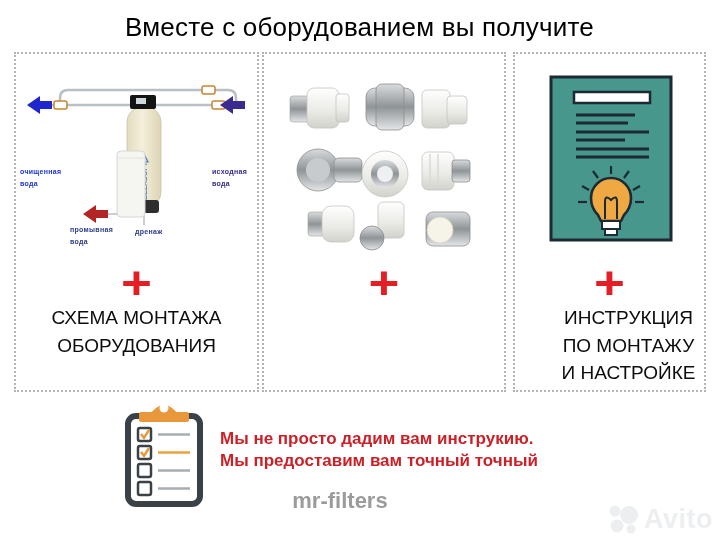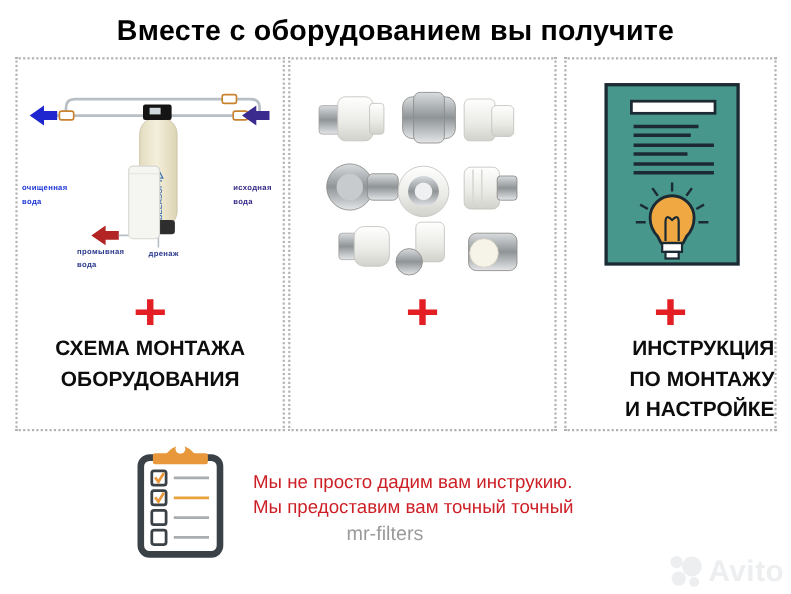--- a/index.html
+++ b/index.html
@@ -1,43 +1,43 @@
 <!DOCTYPE html>
 <html><head>
 <meta charset="utf-8">
 <style>
   html,body{margin:0;padding:0;background:#fff;}
   #stage{position:relative;width:719px;height:540px;background:#fff;overflow:hidden;
          font-family:"Liberation Sans",sans-serif;}
   .title{position:absolute;top:12px;left:0;width:719px;text-align:center;
-         font-size:26px;font-weight:bold;color:#000;letter-spacing:0.2px;}
+         font-size:26px;font-weight:normal;color:#000;letter-spacing:0.2px;}
   .panel{position:absolute;top:52px;height:340px;border:2px dotted #b3b3b3;
          box-sizing:border-box;background:#fff;}
   #panel1{left:14px;width:245px;}
   #panel2{left:262px;width:244px;}
   #panel3{left:513px;width:193px;}
   .plus{position:absolute;top:206px;left:0;width:100%;text-align:center;
         font-size:46px;font-weight:bold;color:#e31e24;line-height:1;
         transform:scaleX(1.15);}
   .caption{position:absolute;top:250px;left:0;width:100%;text-align:center;
-           font-size:19px;font-weight:bold;color:#0d0d0d;line-height:1.45;
+           font-size:19px;font-weight:normal;color:#0d0d0d;line-height:1.45;
            white-space:pre-line;box-sizing:border-box;}
-  #panel3 .caption{text-align:right;padding-left:38px;}
+  #panel3 .caption{text-align:center;padding-left:38px;}
   .diagram-svg,.fittings-svg,.doc-svg{position:absolute;top:0;left:0;}
   .dlabel{position:absolute;font-size:7px;font-weight:bold;line-height:1.7;
           white-space:pre-line;letter-spacing:0.3px;}
   .lbl-clean{left:4px;top:112px;color:#1b35d6;}
   .lbl-source{left:196px;top:112px;color:#352a86;}
   .lbl-flush{left:54px;top:170px;color:#2b3a8c;}
   .lbl-drain{left:119px;top:172px;color:#2b3a8c;}
   .clipboard{position:absolute;left:118px;top:398px;}
-  .note{position:absolute;left:230px;top:428px;color:#cc1f26;
-        font-size:17px;font-weight:normal;line-height:22px;}
-  .note .brand{color:#9b9b9b;font-size:18px;text-align:center;width:240px;
-               margin-top:2px;}
+  .note{position:absolute;left:220px;top:428px;color:#cc1f26;
+        font-size:17px;font-weight:bold;line-height:22px;}
+  .note .brand{color:#9b9b9b;font-size:22px;text-align:center;width:240px;
+               margin-top:18px;}
   .avito{position:absolute;right:6px;bottom:4px;display:flex;align-items:center;
          gap:2px;}
   .avito-word{font-size:27px;font-weight:bold;color:#eceef0;letter-spacing:0.5px;}
 </style>
 </head>
 <body>
 
 <div id="stage">
 
   <div class="title">Вместе с оборудованием вы получите</div>

